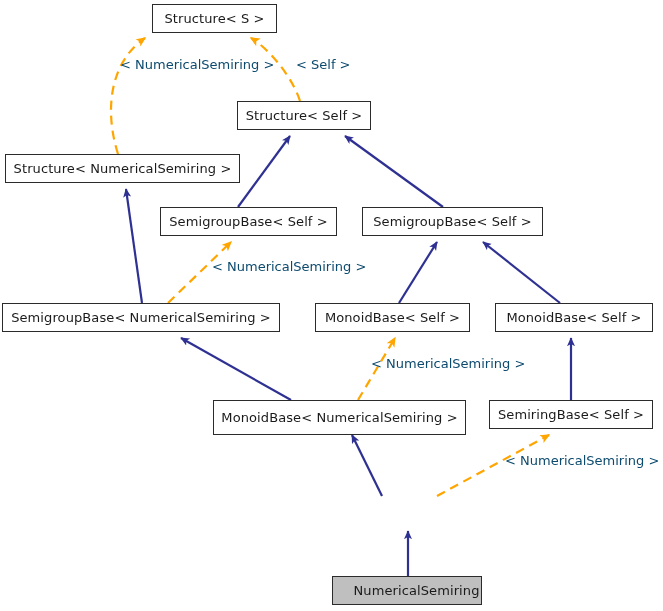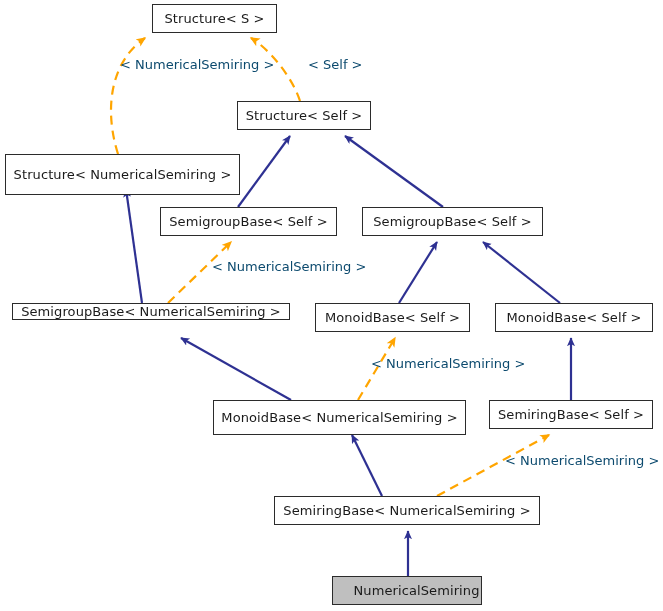--- a/index.html
+++ b/index.html
@@ -96,63 +96,60 @@
   </svg>
 
   <div class="node" style="left:152px; top:4px; width:125px; height:29px;">
     <span>Structure&lt; S &gt;</span>
   </div>
 
   <div class="node" style="left:237px; top:101px; width:134px; height:29px;">
     <span>Structure&lt; Self &gt;</span>
   </div>
 
-  <div class="node" style="left:5px; top:154px; width:235px; height:41px;">
+  <div class="node" style="left:5px; top:154px; width:235px; height:29px;">
     <span>Structure&lt; NumericalSemiring &gt;</span>
   </div>
 
   <div class="node" style="left:160px; top:207px; width:177px; height:29px;">
     <span>SemigroupBase&lt; Self &gt;</span>
   </div>
 
   <div class="node" style="left:362px; top:207px; width:181px; height:29px;">
     <span>SemigroupBase&lt; Self &gt;</span>
   </div>
 
-  <div class="node" style="left:12px; top:303px; width:278px; height:17px;">
+  <div class="node" style="left:2px; top:303px; width:278px; height:29px;">
     <span>SemigroupBase&lt; NumericalSemiring &gt;</span>
   </div>
 
   <div class="node" style="left:315px; top:303px; width:155px; height:29px;">
     <span>MonoidBase&lt; Self &gt;</span>
   </div>
 
   <div class="node" style="left:495px; top:303px; width:158px; height:29px;">
     <span>MonoidBase&lt; Self &gt;</span>
   </div>
 
   <div class="node" style="left:213px; top:400px; width:253px; height:35px;">
     <span>MonoidBase&lt; NumericalSemiring &gt;</span>
   </div>
 
   <div class="node" style="left:489px; top:400px; width:164px; height:29px;">
     <span>SemiringBase&lt; Self &gt;</span>
   </div>
 
-  <div class="node" style="left:274px; top:496px; width:266px; height:29px;">
-    <span>SemiringBase&lt; NumericalSemiring &gt;</span>
-  </div>
 
   <div class="node current" style="left:332px; top:576px; width:150px; height:29px;padding-left:19px;">
     <span>NumericalSemiring</span>
   </div>
 
   <div class="edge-label" style="left:120px; top:58px;">&lt; NumericalSemiring &gt;</div>
 
-  <div class="edge-label" style="left:308px; top:58px;">&lt; Self &gt;</div>
+  <div class="edge-label" style="left:296px; top:58px;">&lt; Self &gt;</div>
 
   <div class="edge-label" style="left:212px; top:260px;">&lt; NumericalSemiring &gt;</div>
 
   <div class="edge-label" style="left:371px; top:357px;">&lt; NumericalSemiring &gt;</div>
 
   <div class="edge-label" style="left:505px; top:454px;">&lt; NumericalSemiring &gt;</div>
 
 </div>
 
 </body></html>

